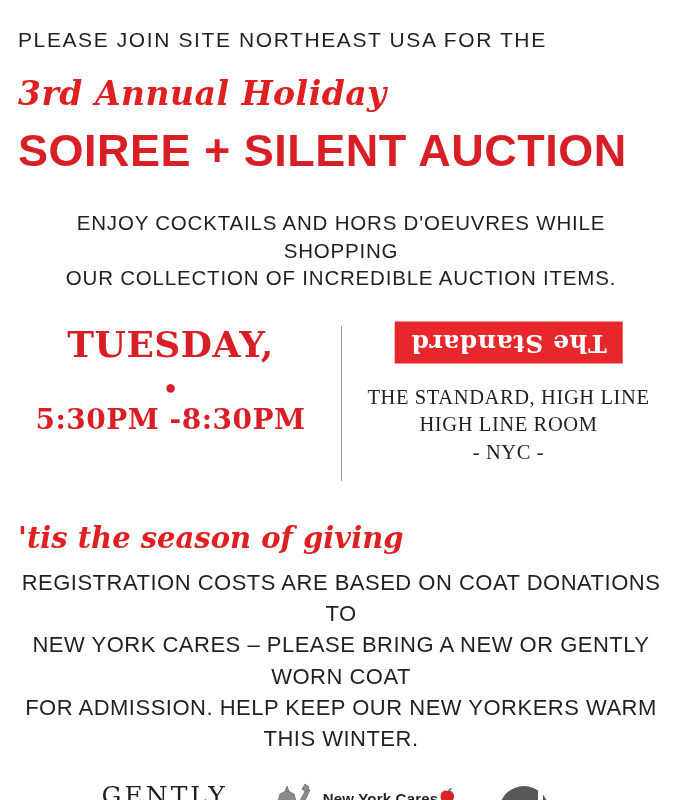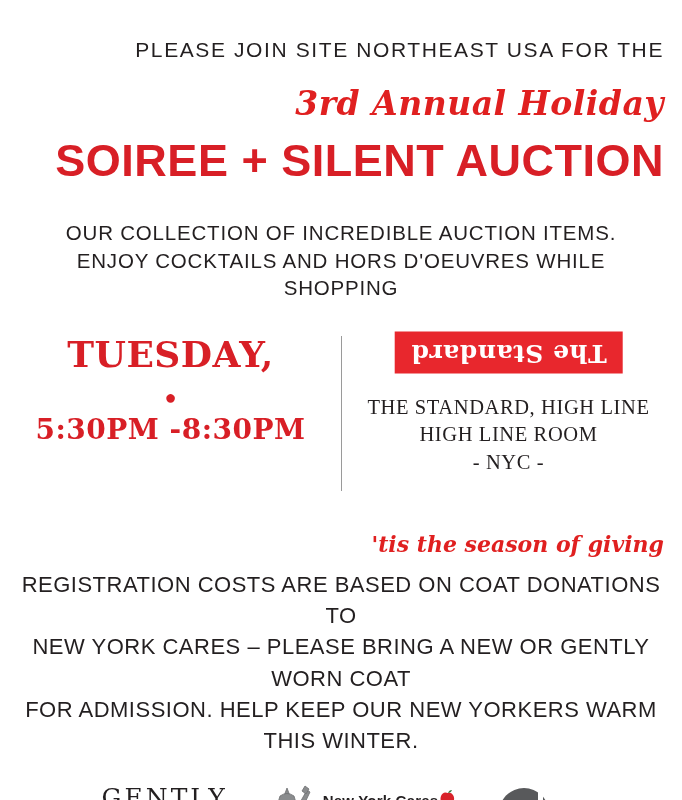--- a/index.html
+++ b/index.html
@@ -12,24 +12,24 @@
     background: #ffffff;
     font-family: "Liberation Sans", sans-serif;
     color: #231f20;
     overflow: hidden;
   }
   .flyer {
     position: relative;
     width: 682px;
     height: 800px;
     box-sizing: border-box;
-    padding: 30px 18px 10px 18px;
+    padding: 20px 18px 10px 18px;
     display: flex;
     flex-direction: column;
-    align-items: flex-end;
+    align-items: flex-start;
   }
 
   .kicker {
     font-size: 21px;
     letter-spacing: 1.6px;
     text-transform: uppercase;
     font-weight: 400;
     color: #231f20;
     text-align: center;
     margin-top: 8px;
@@ -137,21 +137,21 @@
     line-height: 1.35;
     text-transform: uppercase;
     color: #231f20;
     font-family: Liberation Serif, serif;
   }
 
   .season {
     font-family: "DejaVu Serif", serif;
     font-style: italic;
     font-weight: bold;
-    font-size: 22px;
+    font-size: 29px;
     color: #e02020;
     text-align: center;
     margin-top: 40px;
   }
 
   .note {
     margin-top: 12px;
     text-align: center;
     font-size: 22px;
     letter-spacing: 0.5px;
@@ -244,22 +244,22 @@
 
 <div class="flyer">
 
   <div class="kicker">PLEASE JOIN SITE NORTHEAST USA FOR THE</div>
 
   <div class="script-line">3rd Annual Holiday</div>
 
   <div class="headline">SOIREE + SILENT AUCTION</div>
 
   <div class="subcopy">
+    <div>ENJOY COCKTAILS AND HORS D'OEUVRES WHILE SHOPPING</div>
     <div>OUR COLLECTION OF INCREDIBLE AUCTION ITEMS.</div>
-    <div>ENJOY COCKTAILS AND HORS D'OEUVRES WHILE SHOPPING</div>
   </div>
 
   <div class="details">
 
     <div class="col-left">
       <div class="date-line">TUESDAY,</div>
       <div class="dot">●</div>
       <div class="time-line">5:30PM -8:30PM</div>
     </div>
 

